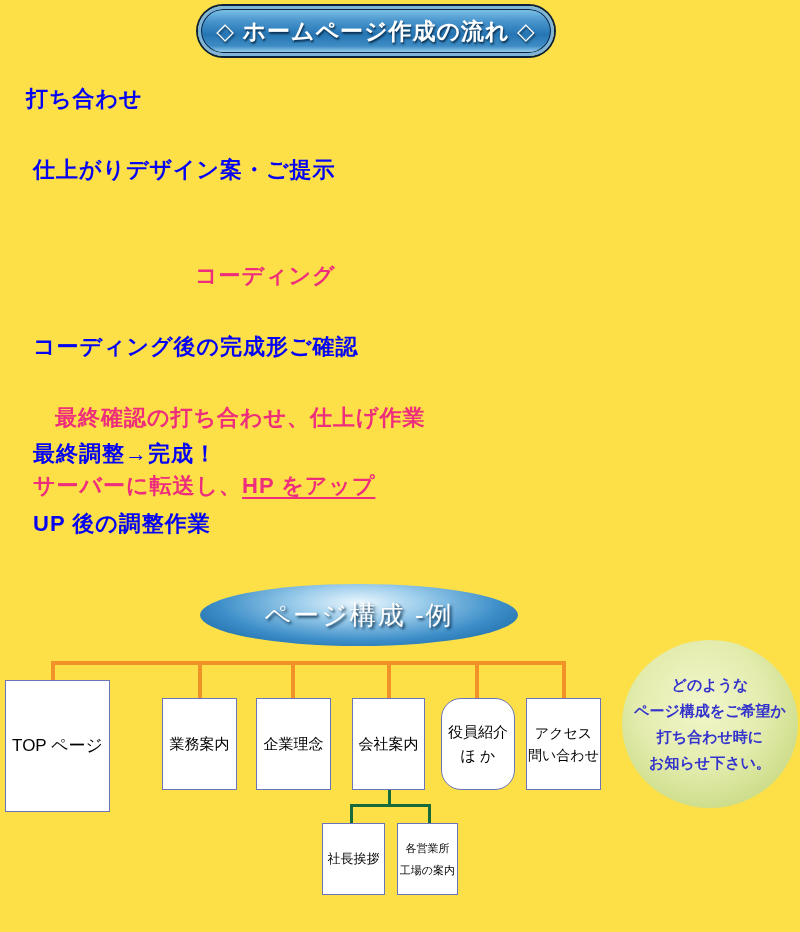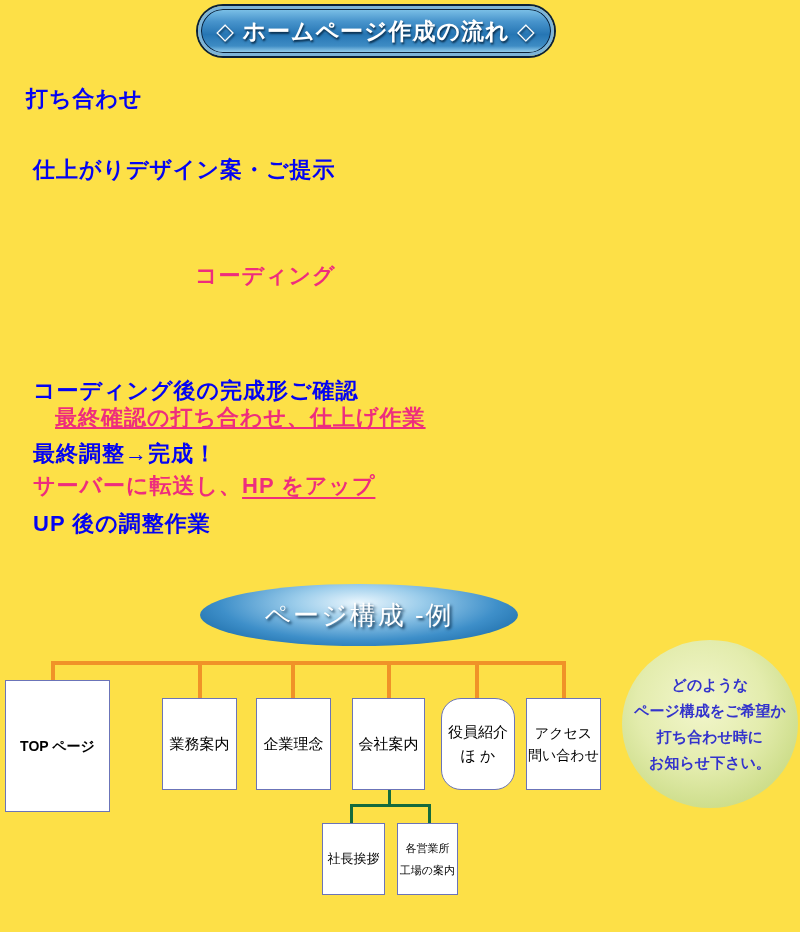--- a/index.html
+++ b/index.html
@@ -33,21 +33,21 @@
   }
   
   .oline{position:absolute;background:#f09228;}
   .gline{position:absolute;background:#156b3d;}
   
   .box{
     position:absolute;box-sizing:border-box;background:#fff;border:1px solid #6b74b8;
     display:flex;flex-direction:column;align-items:center;justify-content:center;
     color:#000;font-size:15px;text-align:center;line-height:24px;white-space:nowrap;
   }
-  .box-top{font-size:14px;font-weight:bold;}
+  .box-top{font-size:17px;}
   .box-access{font-size:14px;line-height:22px;}
   .box-sub1{font-size:13px;}
   .box-sub2{font-size:11px;line-height:22px;}
   
   .note-bubble{
     position:absolute;left:622px;top:640px;width:176px;height:168px;border-radius:50%;
     background:radial-gradient(circle at 45% 38%,#f2f6cc 0%,#e3ecad 45%,#c5d87e 85%,#b9cf6e 100%);
     display:flex;flex-direction:column;align-items:center;justify-content:center;
     color:#3333cc;font-size:15px;font-weight:bold;line-height:26px;text-align:center;
   }
@@ -57,22 +57,22 @@
 
 <div id="stage">
 
   <div class="title-banner">
     <span>◇ ホームページ作成の流れ ◇</span>
   </div>
 
   <div class="step step-blue" style="left:26px;top:84px;">打ち合わせ</div>
   <div class="step step-blue" style="left:33px;top:155px;">仕上がりデザイン案・ご提示</div>
   <div class="step step-pink" style="left:195px;top:261px;">コーディング</div>
-  <div class="step step-blue" style="left:33px;top:332px;margin-top:44px;">コーディング後の完成形ご確認</div>
-  <div class="step step-pink" style="left:55px;top:403px;text-decoration:underline;">最終確認の打ち合わせ、仕上げ作業</div>
+  <div class="step step-blue" style="left:33px;top:332px;">コーディング後の完成形ご確認</div>
+  <div class="step step-pink" style="left:55px;top:403px;">最終確認の打ち合わせ、仕上げ作業</div>
   <div class="step step-blue" style="left:33px;top:439px;">最終調整→完成！</div>
   <div class="step step-pink" style="left:33px;top:471px;">
     <span>サーバーに転送し、</span><span class="step-link">HP をアップ</span>
   </div>
   <div class="step step-blue" style="left:33px;top:509px;">UP 後の調整作業</div>
 
   <div class="section-ellipse">
     <span>ページ構成 -例</span>
   </div>
 

